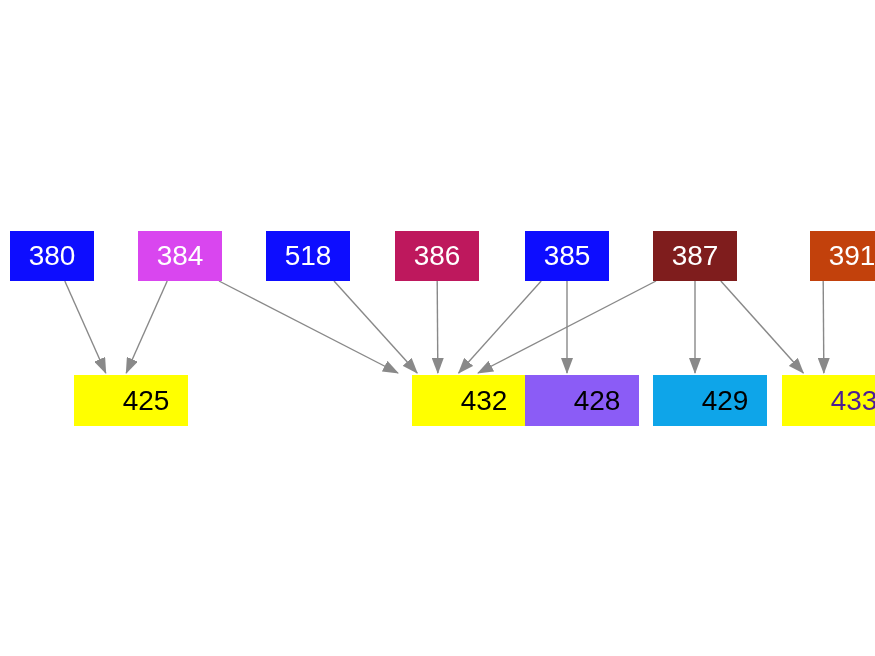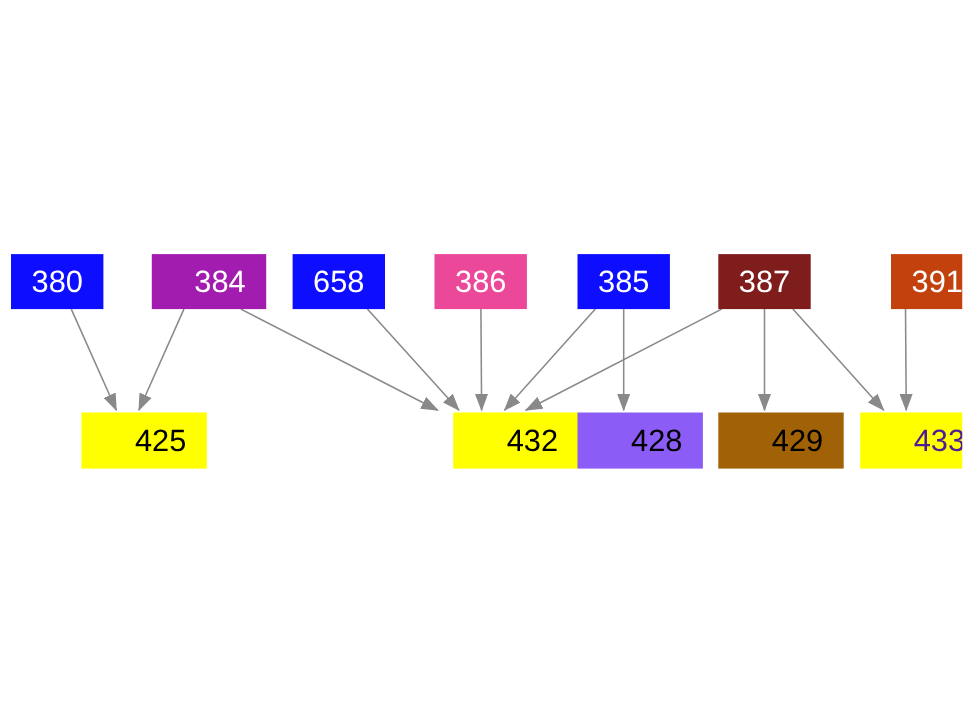--- a/index.html
+++ b/index.html
@@ -59,25 +59,25 @@
       <line x1="437.2" y1="281" x2="437.84" y2="373" stroke="#898989" stroke-width="1.4" marker-end="url(#arrowhead)"></line>
       <line x1="541.2" y1="281" x2="458.64" y2="373" stroke="#898989" stroke-width="1.4" marker-end="url(#arrowhead)"></line>
       <line x1="567" y1="281" x2="567" y2="373" stroke="#898989" stroke-width="1.4" marker-end="url(#arrowhead)"></line>
       <line x1="656" y1="281" x2="478" y2="373" stroke="#898989" stroke-width="1.4" marker-end="url(#arrowhead)"></line>
       <line x1="695" y1="281" x2="695" y2="373" stroke="#898989" stroke-width="1.4" marker-end="url(#arrowhead)"></line>
       <line x1="720.8" y1="281" x2="803.36" y2="373" stroke="#898989" stroke-width="1.4" marker-end="url(#arrowhead)"></line>
       <line x1="823.2" y1="281" x2="823.84" y2="373" stroke="#898989" stroke-width="1.4" marker-end="url(#arrowhead)"></line>
     </svg>
   <div id="nodes-layer">
       <div class="node source" style="left: 10px; background: rgb(13, 13, 255); color: rgb(255, 255, 255);">380</div>
-      <div class="node source" style="left: 138px; background: #a21caf; color: rgb(255, 255, 255); padding-left: 20px;">384</div>
-      <div class="node source" style="left: 266px; background: rgb(13, 13, 255); color: rgb(255, 255, 255);">658</div>
-      <div class="node source" style="left: 395px; background: #ec4899; color: rgb(255, 255, 255);">386</div>
+      <div class="node source" style="left: 138px; background: #d946ef; color: rgb(255, 255, 255);">384</div>
+      <div class="node source" style="left: 266px; background: rgb(13, 13, 255); color: rgb(255, 255, 255);">518</div>
+      <div class="node source" style="left: 395px; background: #be185d; color: rgb(255, 255, 255);">386</div>
       <div class="node source" style="left: 525px; background: rgb(13, 13, 255); color: rgb(255, 255, 255);">385</div>
       <div class="node source" style="left: 653px; background: #7f1d1d; color: rgb(255, 255, 255);">387</div>
       <div class="node source" style="left: 781px; background: #c2410c; color: rgb(255, 255, 255); margin-left: 29px;">391</div>
       <div class="node target" style="left: 74px; background: rgb(255, 255, 0); color: rgb(0, 0, 0);">425</div>
       <div class="node target" style="left: 412px; background: rgb(255, 255, 0); color: rgb(0, 0, 0);">432</div>
       <div class="node target" style="left: 525px; background: #8b5cf6; color: rgb(0, 0, 0);">428</div>
-      <div class="node target" style="left: 653px; background: #a16207; color: rgb(0, 0, 0);">429</div>
+      <div class="node target" style="left: 653px; background: #0ea5e9; color: rgb(0, 0, 0);">429</div>
       <div class="node target" style="left: 782px; background: rgb(255, 255, 0); color: #4c1d95;">433</div>
     </div>
 </div>
 
 </body></html>

